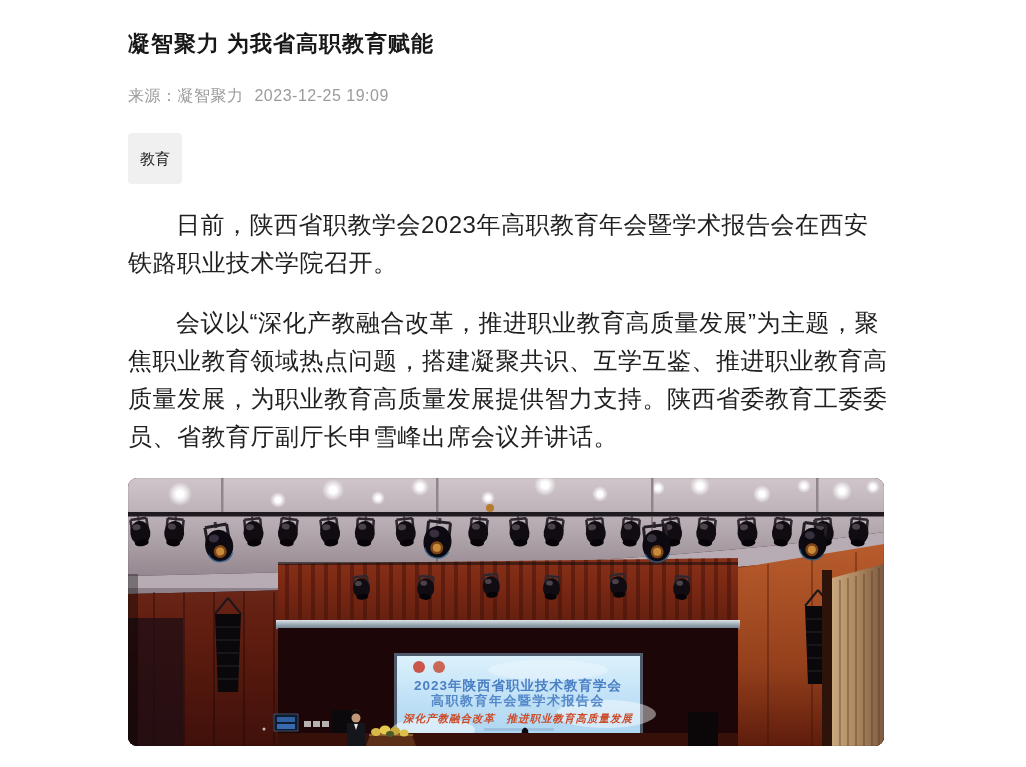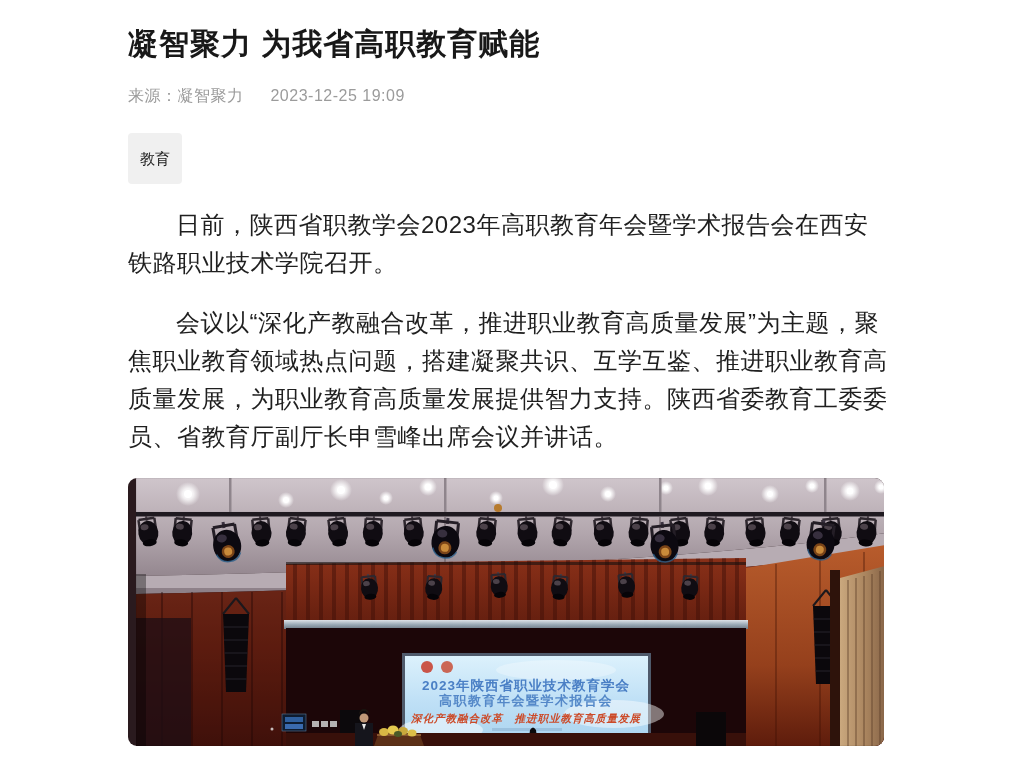--- a/index.html
+++ b/index.html
@@ -1,35 +1,35 @@
 <!DOCTYPE html>
 <html lang="zh"><head>
 <meta charset="utf-8">
 <style>
   * { margin:0; padding:0; box-sizing:border-box; }
   html,body { width:1026px; height:767px; background:#ffffff; overflow:hidden;
               font-family:"Liberation Sans","DejaVu Sans",sans-serif; }
   .page { width:1026px; height:767px; background:#fff; position:relative; }
   .container { margin-left:128px; width:760px; }
 
-  h1.title { padding-top:24px; font-size:30px; line-height:40px; font-weight:700;
+  h1.title { padding-top:24px; font-size:22px; line-height:40px; font-weight:700;
              color:#181818; letter-spacing:1px; }
 
   .meta { margin-top:22px; font-size:16px; color:#9b9b9b; letter-spacing:0.5px; }
-  .meta .time { margin-left:22px; }
+  .meta .time { margin-left:6px; }
 
   .tagrow { margin-top:26px; }
   .tag { display:inline-block; background:#f0f0f0; color:#222; font-size:15px;
          line-height:17px; padding:17px 12px; border-radius:4px; cursor:pointer; }
 
   .body-text p { margin-top:22px; font-size:24px; line-height:38px; color:#1f1f1f;
                  text-indent:2em; letter-spacing:0.5px; }
 
   .photo-wrap { margin-top:22px; width:756px; height:268px; border-radius:9px;
-                overflow:hidden; position:relative; background:#2a1a1e;padding-left:8px; }
+                overflow:hidden; position:relative; background:#2a1a1e; }
   .photo-wrap svg { display:block; }
 
   .screen-t1 { font-size:13.5px; font-weight:700; fill:#4a7fc5; letter-spacing:1px; }
   .screen-t2 { font-size:13px;  font-weight:700; fill:#5488c8; letter-spacing:1.5px; }
   .screen-slogan { font-size:10.5px; font-weight:700; font-style:italic; fill:#cc4a28; letter-spacing:1px; }
 </style>
 </head>
 <body>
 
 <div class="page">

